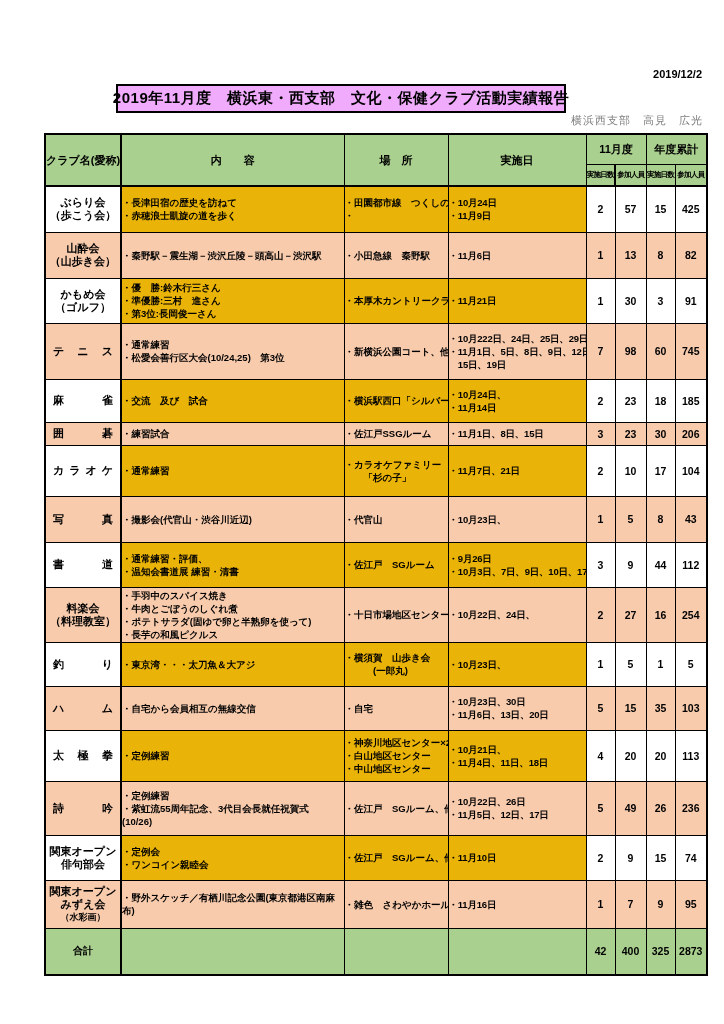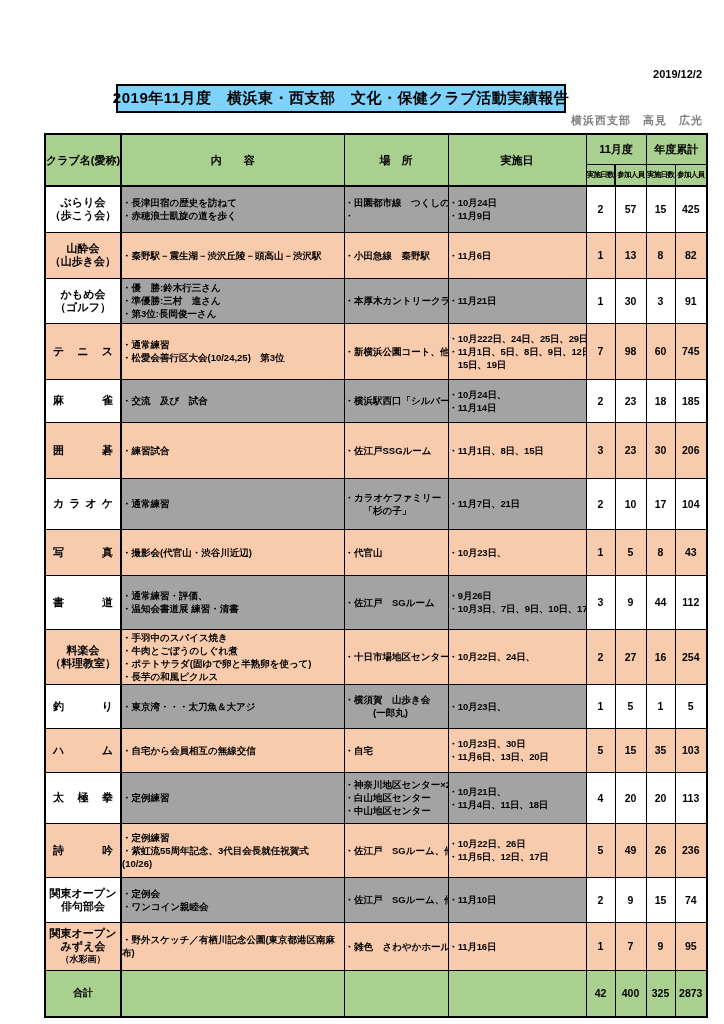--- a/index.html
+++ b/index.html
@@ -19,28 +19,28 @@
     color:#000;
     -webkit-font-smoothing:antialiased;
   }
   .doc-date{
     position:absolute;top:68px;right:22px;
     font-size:11px;font-weight:bold;text-align:right;
   }
   .title-box{
     position:absolute;top:84px;left:116px;width:450px;height:29px;
     border:2px solid var(--bd);
-    background:#7dd3fc;
+    background:#f0abfc;
     display:flex;align-items:center;justify-content:center;
     font-size:15px;font-weight:bold;letter-spacing:0.5px;
     white-space:nowrap;
   }
   .signature{
     position:absolute;top:113px;right:21px;
-    font-size:11px;font-weight:bold;
+    font-size:11px;font-weight:normal;
     color:var(--gray);
     letter-spacing:1px;
   }
   table.report{
     position:absolute;top:133px;left:44px;
     width:662px;
     border-collapse:collapse;
     table-layout:fixed;
     border:2px solid var(--bd);
   }
@@ -79,21 +79,21 @@
   td.club-cell .dist{
     text-align:justify;text-align-last:justify;
     padding:0 7px;
   }
   td.club-cell div:nth-child(3){font-size:9px;}
   td.text-cell{
     vertical-align:middle;
     font-weight:bold;
     font-size:9.5px;line-height:13px;
     padding:3px 2px 3px 3px;
-    background:#a3a3a3;
+    background:#eab308;
   }
   td.text-cell .line{white-space:nowrap;overflow:hidden;}
   td.content-cell .line{white-space:normal;}
   td.dates-cell{letter-spacing:-0.2px;}
   td.num-cell{
     text-align:center;vertical-align:middle;
     font-weight:bold;font-size:10.5px;
     background:#fff;
   }
   tr.shaded td{background:var(--orange);}
@@ -241,21 +241,21 @@
         </td>
         <td class="text-cell dates-cell">
           <div class="line">・10月24日、</div>
           <div class="line">・11月14日</div>
         </td>
         <td class="num-cell">2</td>
         <td class="num-cell">23</td>
         <td class="num-cell">18</td>
         <td class="num-cell">185</td>
       </tr>
-      <tr class="shaded" style="height: 56px; padding-left: 43px;">
+      <tr class="shaded" style="height: 23px; padding-left: 43px;">
         <td class="club-cell">
           <div class="dist">囲碁</div>
         </td>
         <td class="text-cell content-cell">
           <div class="line">・練習試合</div>
         </td>
         <td class="text-cell place-cell">
           <div class="line">・佐江戸SSGルーム</div>
         </td>
         <td class="text-cell dates-cell">
@@ -296,21 +296,21 @@
           <div class="line">・代官山</div>
         </td>
         <td class="text-cell dates-cell">
           <div class="line">・10月23日、</div>
         </td>
         <td class="num-cell">1</td>
         <td class="num-cell">5</td>
         <td class="num-cell">8</td>
         <td class="num-cell">43</td>
       </tr>
-      <tr style="height: 54px;">
+      <tr style="height: 45px;">
         <td class="club-cell">
           <div class="dist">書道</div>
         </td>
         <td class="text-cell content-cell">
           <div class="line">・通常練習・評価、</div>
           <div class="line">・温知会書道展 練習・清書</div>
         </td>
         <td class="text-cell place-cell">
           <div class="line">・佐江戸　SGルーム</div>
         </td>

